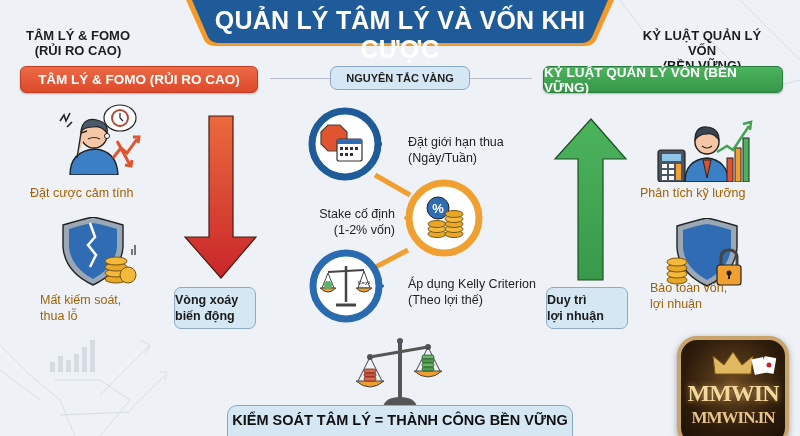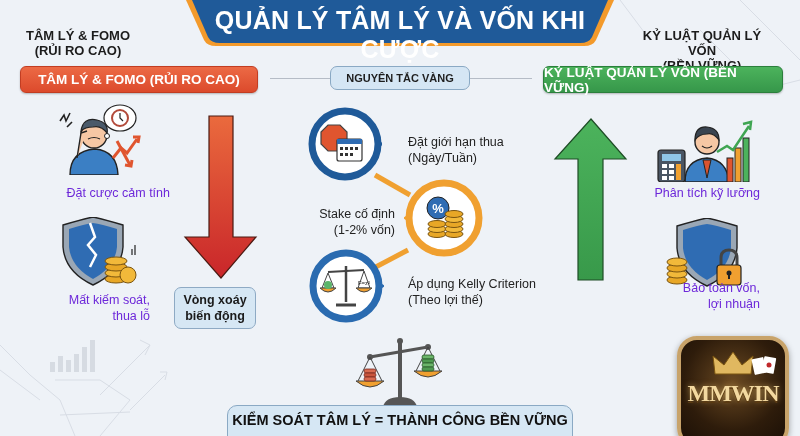--- a/index.html
+++ b/index.html
@@ -7,22 +7,22 @@
   .canvas { position: relative; width: 800px; height: 436px; background: #eef2f7; overflow: hidden; }
   .bgdeco { position: absolute; left: 0; top: 0; width: 800px; height: 436px; }
   .title-banner { position: absolute; left: 186px; top: 0; width: 428px; height: 46px; }
   .title-text { position: absolute; left: 186px; top: 6px; width: 428px; text-align: center; color: #fff; font-weight: 700; font-size: 25px; letter-spacing: 0.2px; }
   .side-heading { position: absolute; text-align: center; font-weight: 700; font-size: 13px; color: #1c1c1c; line-height: 15px; }
   .pill { position: absolute; height: 27px; border-radius: 6px; color: #fff; font-weight: 700; font-size: 13.5px; display: flex; align-items: center; justify-content: center; box-shadow: 0 1px 2px rgba(0,0,0,.25); }
   .pill.red { background: linear-gradient(#ec6a45, #dc4a2c); border: 1px solid #c23d22; }
   .pill.green { background: linear-gradient(#4cb35c, #36974a); border: 1px solid #2b7f3c; }
   .center-pill { position: absolute; left: 330px; top: 66px; width: 140px; height: 24px; border-radius: 7px; background: #d5e6f4; border: 1px solid #8aa9c4; font-weight: 700; font-size: 11px; color: #1e1e1e; display: flex; align-items: center; justify-content: center; }
   .hline { position: absolute; top: 78px; height: 1px; background: #b5bcc6; }
-  .caption { position: absolute; text-align: right; font-size: 12.5px; color: #6d28d9; line-height: 16px; }
-  .label-box { position: absolute; width: 82px; height: 42px; border-radius: 7px; background: #d6e7f4; border: 1px solid #8eaac4; text-align: center; font-weight: 700; font-size: 12.5px; color: #1a1a1a; line-height: 16px; padding-top: 4px; }
+  .caption { position: absolute; text-align: left; font-size: 12.5px; color: #a16207; line-height: 16px; }
+  .label-box { position: absolute; width: 82px; height: 42px; border-radius: 7px; background: #d6e7f4; border: 1px solid #8eaac4; text-align: left; font-weight: 700; font-size: 12.5px; color: #1a1a1a; line-height: 16px; padding-top: 4px; }
   .circle-text { position: absolute; font-size: 12.5px; color: #222; line-height: 16px; }
   .bottom-box { position: absolute; left: 227px; top: 405px; width: 346px; height: 40px; border-radius: 10px 10px 0 0; background: #d6e7f4; border: 1px solid #8aa9c4; text-align: center; font-weight: 700; font-size: 14.5px; color: #111; padding-top: 6px; }
   .logo { position: absolute; left: 677px; top: 312px; width: 112px; height: 112px; border-radius: 20px; background: radial-gradient(circle at 50% 40%, #6b4a22 0%, #2e1c0b 60%, #1a0f06 100%); border: 4px solid #c8a36a; box-shadow: 0 2px 6px rgba(0,0,0,.35); overflow: hidden; margin-top: 24px; }
   .logo-main { position: absolute; left: 0; top: 40px; width: 104px; text-align: center; font-family: "Liberation Serif", serif; font-weight: 700; font-size: 24px; color: #f3d9a0; text-shadow: 0 2px 0 #5a3a12, 0 0 6px rgba(255,210,120,.6); letter-spacing: -1px; }
   .logo-sub { position: absolute; left: 0; top: 68px; width: 104px; text-align: center; font-family: "Liberation Serif", serif; font-weight: 700; font-size: 17px; color: #e6c48a; letter-spacing: -1px; }
   .abs { position: absolute; }
 </style>
 </head>
 <body>
 
@@ -217,20 +217,24 @@
 
   <svg class="abs" style="left:553px;top:117px;width:75px;height:165px;" viewBox="0 0 75 165">
     <defs>
       <linearGradient id="gg" x1="0" y1="0" x2="0" y2="1">
         <stop offset="0" stop-color="#4cb35c"></stop>
         <stop offset="1" stop-color="#38994a"></stop>
       </linearGradient>
     </defs>
     <path d="M38 2 L73 42 L50 42 L50 163 L25 163 L25 42 L2 42 Z" fill="url(#gg)" stroke="#1e4d26" stroke-width="1.2"></path>
   </svg>
+  <div class="label-box" style="left:546px;top:287px;">
+    <div>Duy trì</div>
+    <div>lợi nhuận</div>
+  </div>
 
   <svg class="abs" style="left:655px;top:110px;width:100px;height:72px;" viewBox="0 0 100 72">
     <path d="M30 72 Q30 50 52 48 Q72 50 74 72 Z" fill="#3b7fc4" stroke="#222" stroke-width="1.4"></path>
     <path d="M48 50 L52 68 L56 50 Z" fill="#d9532f" stroke="#222" stroke-width="1"></path>
     <circle cx="52" cy="32" r="12" fill="#f6c7a4" stroke="#222" stroke-width="1.4"></circle>
     <path d="M40 30 Q40 16 52 17 Q64 18 64 30 Q58 22 52 24 Q44 24 40 30 Z" fill="#3a4450" stroke="#222" stroke-width="1.2"></path>
     <path d="M47 36 q5 4 10 0" stroke="#222" stroke-width="1.2" fill="none"></path>
     <rect x="3" y="40" width="27" height="32" rx="3" fill="#4a5563" stroke="#222" stroke-width="1.2"></rect>
     <rect x="7" y="44" width="19" height="7" fill="#8fc6e8"></rect>
     <g fill="#fff">
@@ -274,15 +278,16 @@
   <div class="logo">
     <svg class="abs" style="left:30px;top:10px;width:44px;height:28px;" viewBox="0 0 44 28">
       <path d="M4 24 L2 6 L13 15 L22 2 L31 15 L42 6 L40 24 Z" fill="#e0b860" stroke="#7a5410" stroke-width="1"></path>
     </svg>
     <svg class="abs" style="left:70px;top:14px;width:28px;height:24px;" viewBox="0 0 28 24">
       <rect x="2" y="4" width="12" height="16" rx="1" fill="#fff" transform="rotate(-12 8 12)"></rect>
       <rect x="12" y="3" width="12" height="16" rx="1" fill="#fff" transform="rotate(10 18 11)"></rect>
       <circle cx="18" cy="11" r="2.5" fill="#c0282a"></circle>
     </svg>
     <div class="logo-main">MMWIN</div>
+    <div class="logo-sub">MMWIN.IN</div>
   </div>
 
 </div>
 
 </body></html>

